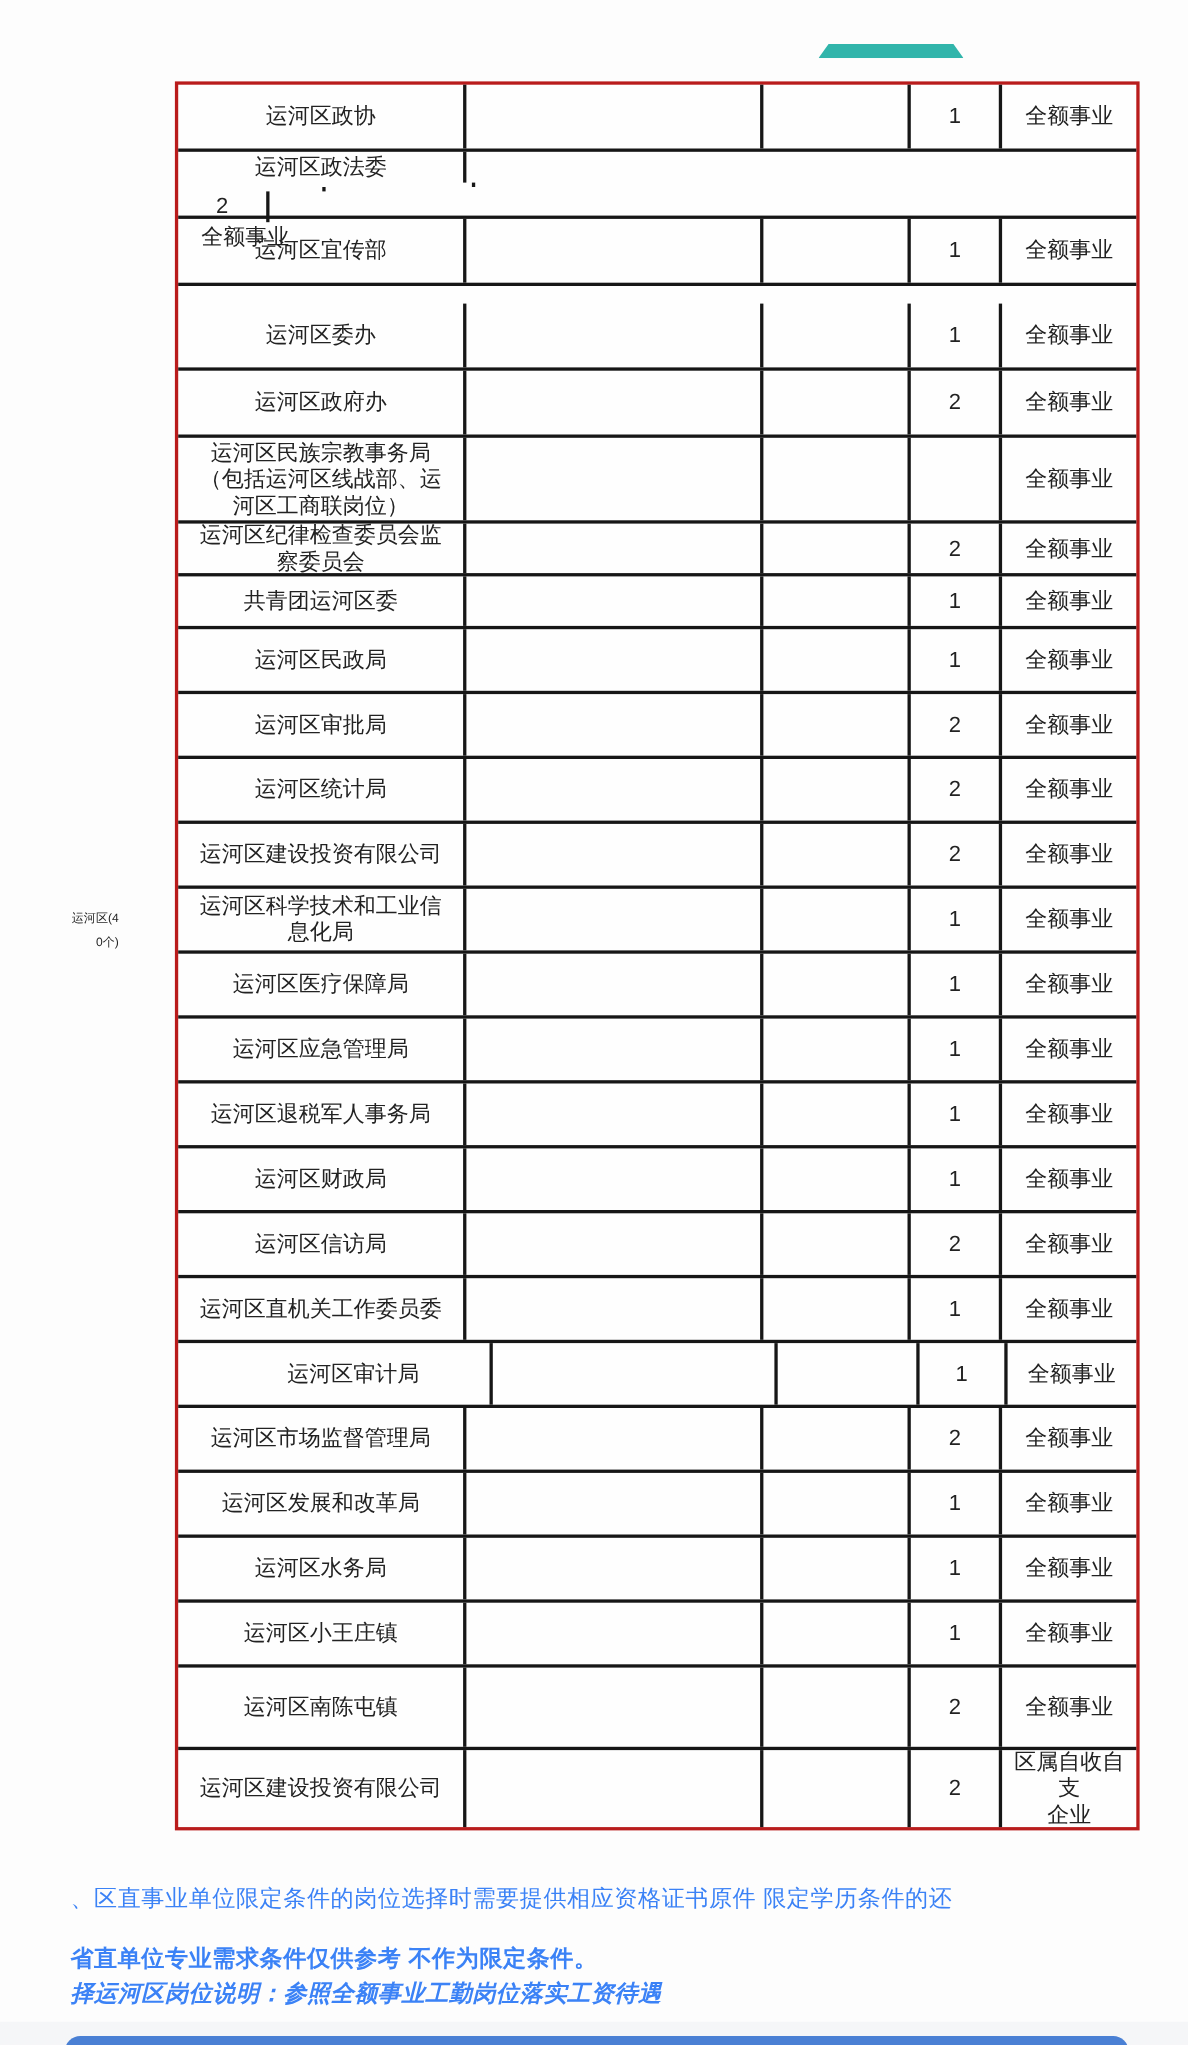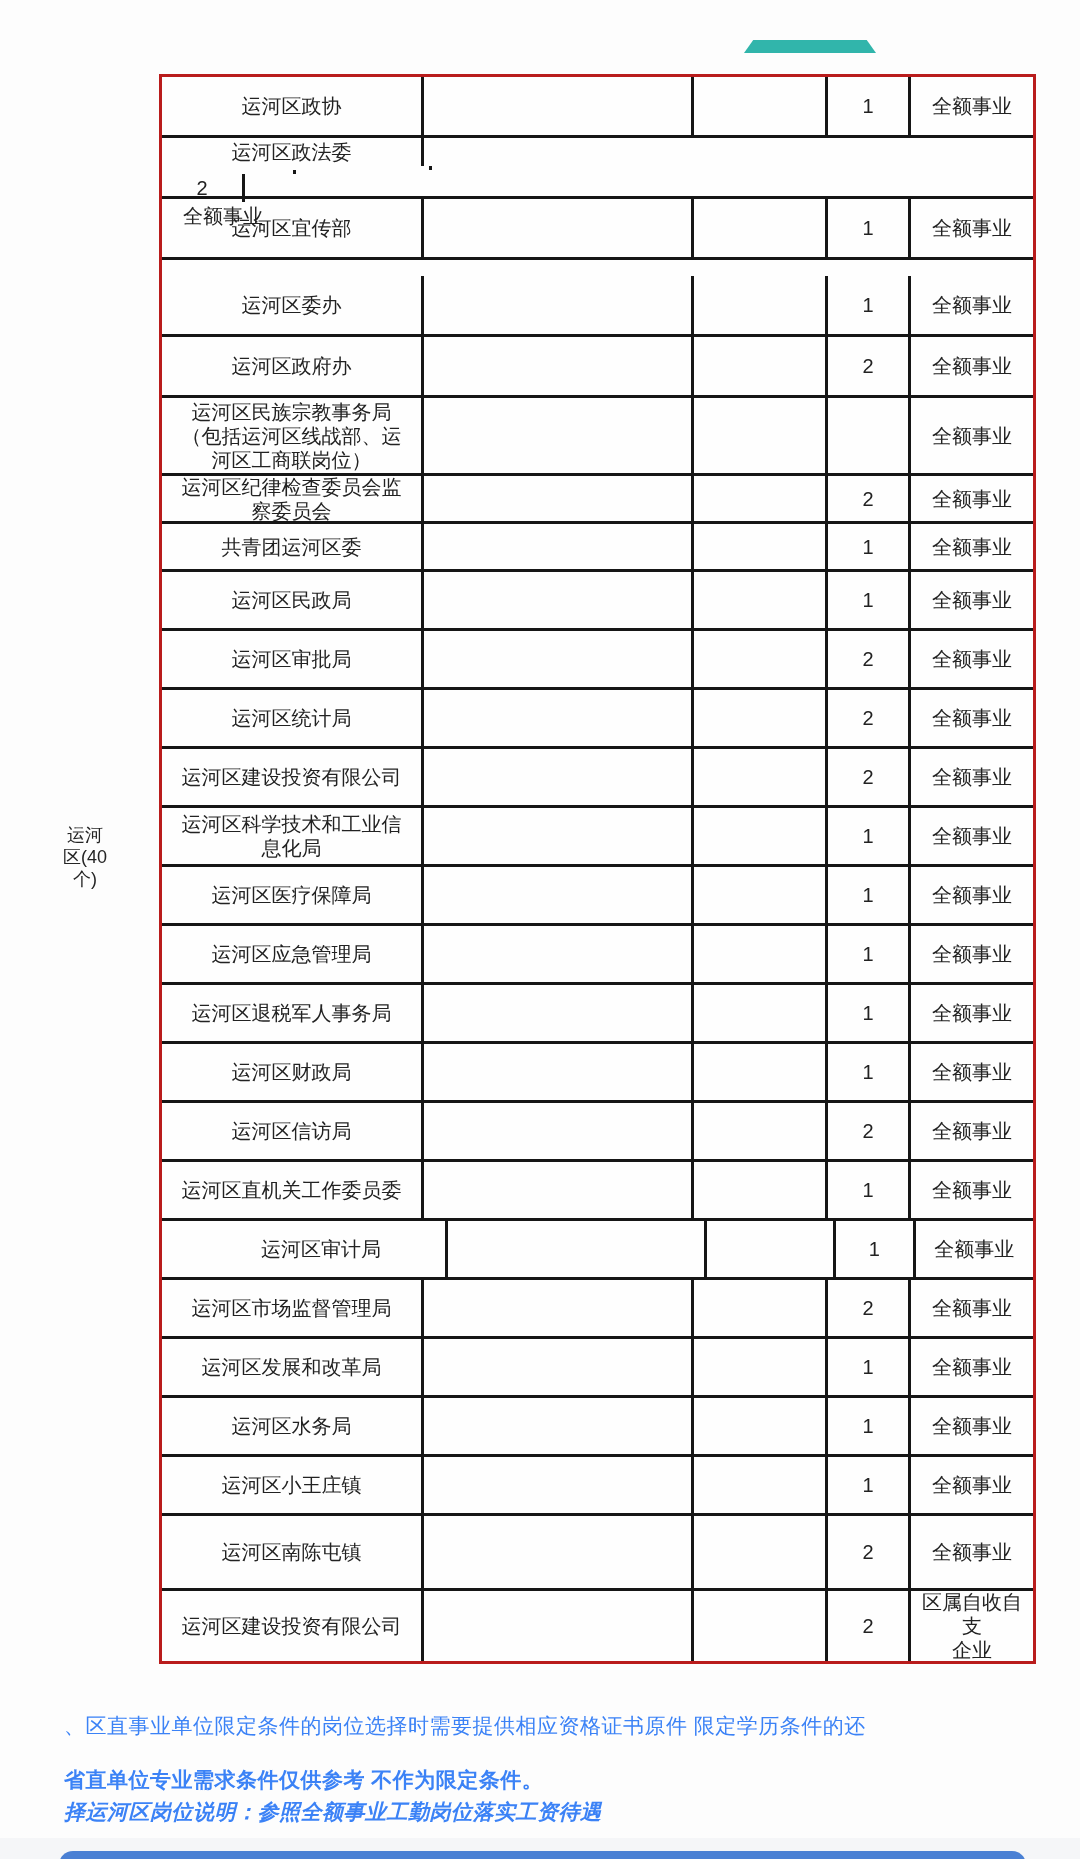--- a/index.html
+++ b/index.html
@@ -28,22 +28,22 @@
     white-space:pre-line;padding:2px 8px;color:#222;
   }
   .t-cell:last-child{border-right:none;}
   .c0{width:262px;}
   .c1{width:270px;}
   .c2{width:134px;}
   .c3{width:83px;}
   .c4{width:122px;}
   .group-label{
     position:absolute;left:62px;top:824px;width:46px;
-    font-size:18px;line-height:22px;color:#242424;
-    word-break:break-all;text-align:center;
+    font-size:11px;line-height:22px;color:#242424;
+    word-break:break-all;text-align:right;
   }
   .note{position:absolute;left:64px;font-size:21px;color:#3b82f6;letter-spacing:0.5px;}
   .note-regular{top:1712px;font-weight:400;}
   .note-bold1{top:1766px;font-weight:700;}
   .note-bold2{top:1798px;font-weight:700;font-style:italic;}
   .footer-band{
     position:absolute;left:0;top:1838px;width:1080px;height:21px;
     background:#f5f6f8;
   }
   .bottom-button{

